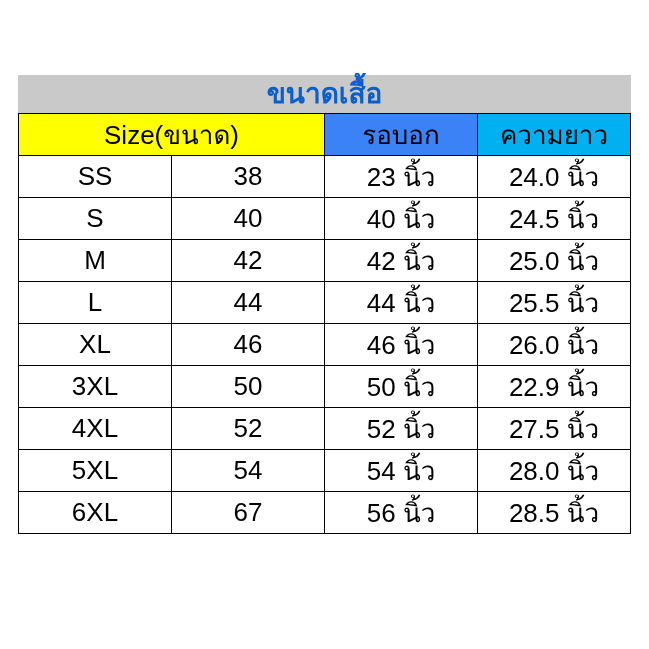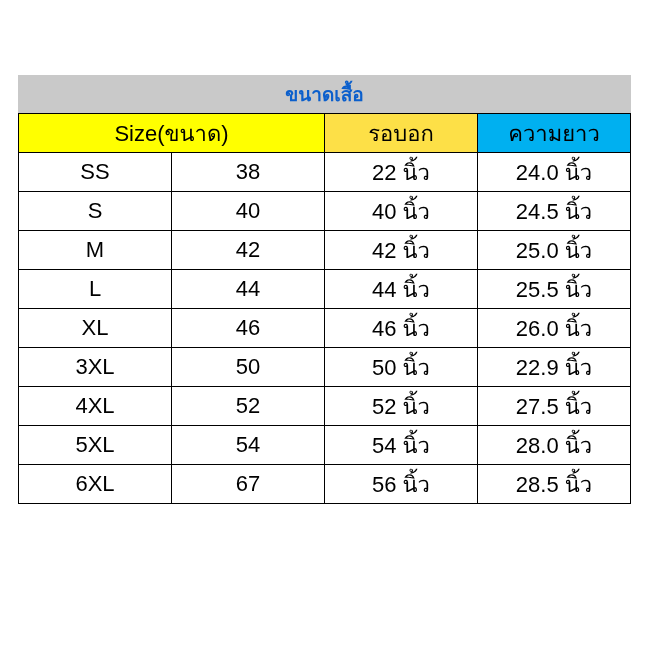--- a/index.html
+++ b/index.html
@@ -29,47 +29,47 @@
   }
   .title-bar {
     height: 38px;
     background: #c9c9c9;
     display: flex;
     align-items: center;
     justify-content: center;
   }
   .title-text {
     color: #0b5fcc;
-    font-size: 19px;
+    font-size: 28px;
     font-weight: bold;
     letter-spacing: 0px;
     line-height: 1;
   }
   table.size-table {
     width: 613px;
     border-collapse: collapse;
     table-layout: fixed;
   }
   table.size-table td, table.size-table th {
     border: 1px solid #000000;
     text-align: center;
     vertical-align: middle;
-    font-size: 22px;
+    font-size: 26px;
     font-weight: normal;
     color: #000000;
     padding: 0;
     height: 38px;
   }
   th.h-size {
     background: #ffff00;
     font-weight: bold;
     font-size: 25px;
   }
   th.h-chest {
-    background: #fde047;
+    background: #3b82f6;
     font-weight: bold;
     font-size: 25px;
   }
   th.h-length {
     background: #00b0f0;
     font-weight: bold;
     font-size: 25px;
     margin-left: 48px;
   }
   td.c-size {
@@ -100,21 +100,21 @@
         <tr>
           <th class="h-size" colspan="2">Size(ขนาด)</th>
           <th class="h-chest">รอบอก</th>
           <th class="h-length">ความยาว</th>
         </tr>
       </thead>
       <tbody>
         <tr>
           <td class="c-size">SS</td>
           <td class="c-num">38</td>
-          <td class="c-chest">22 นิ้ว</td>
+          <td class="c-chest">23 นิ้ว</td>
           <td class="c-length">24.0 นิ้ว</td>
         </tr>
         <tr>
           <td class="c-size">S</td>
           <td class="c-num">40</td>
           <td class="c-chest">40 นิ้ว</td>
           <td class="c-length">24.5 นิ้ว</td>
         </tr>
         <tr>
           <td class="c-size">M</td>

